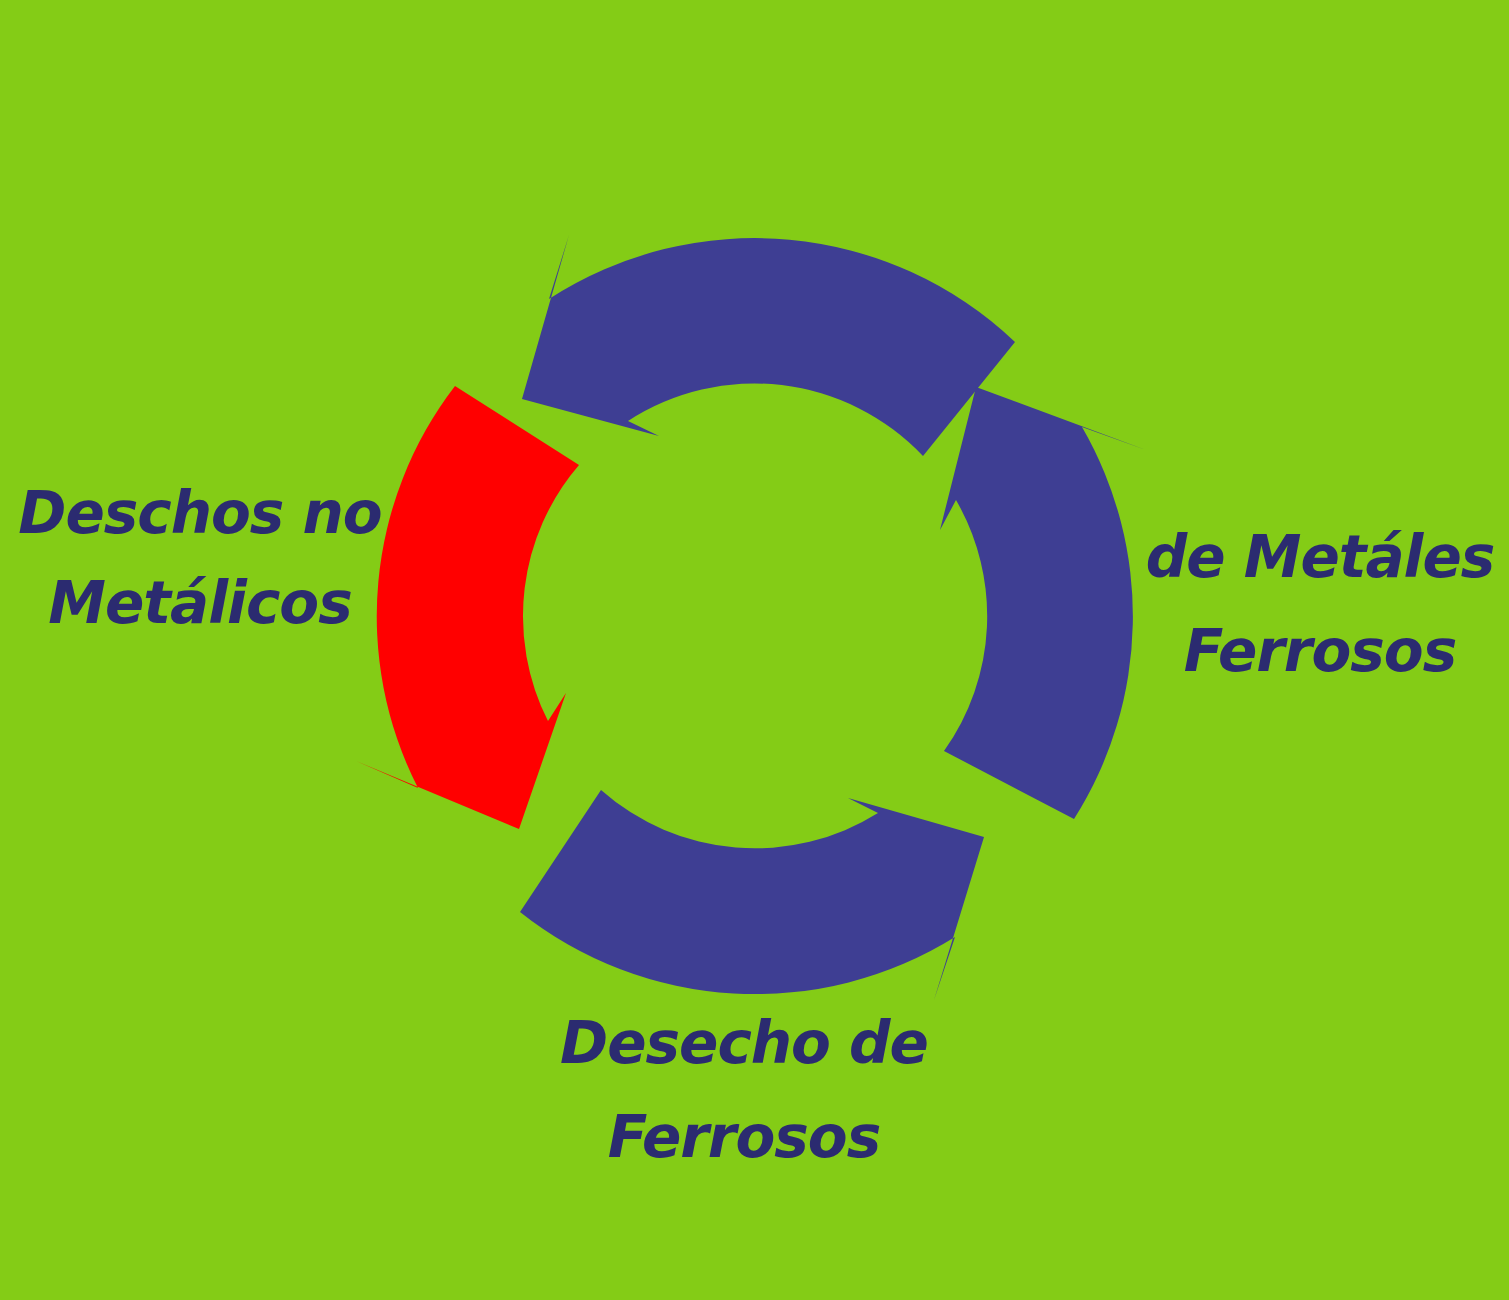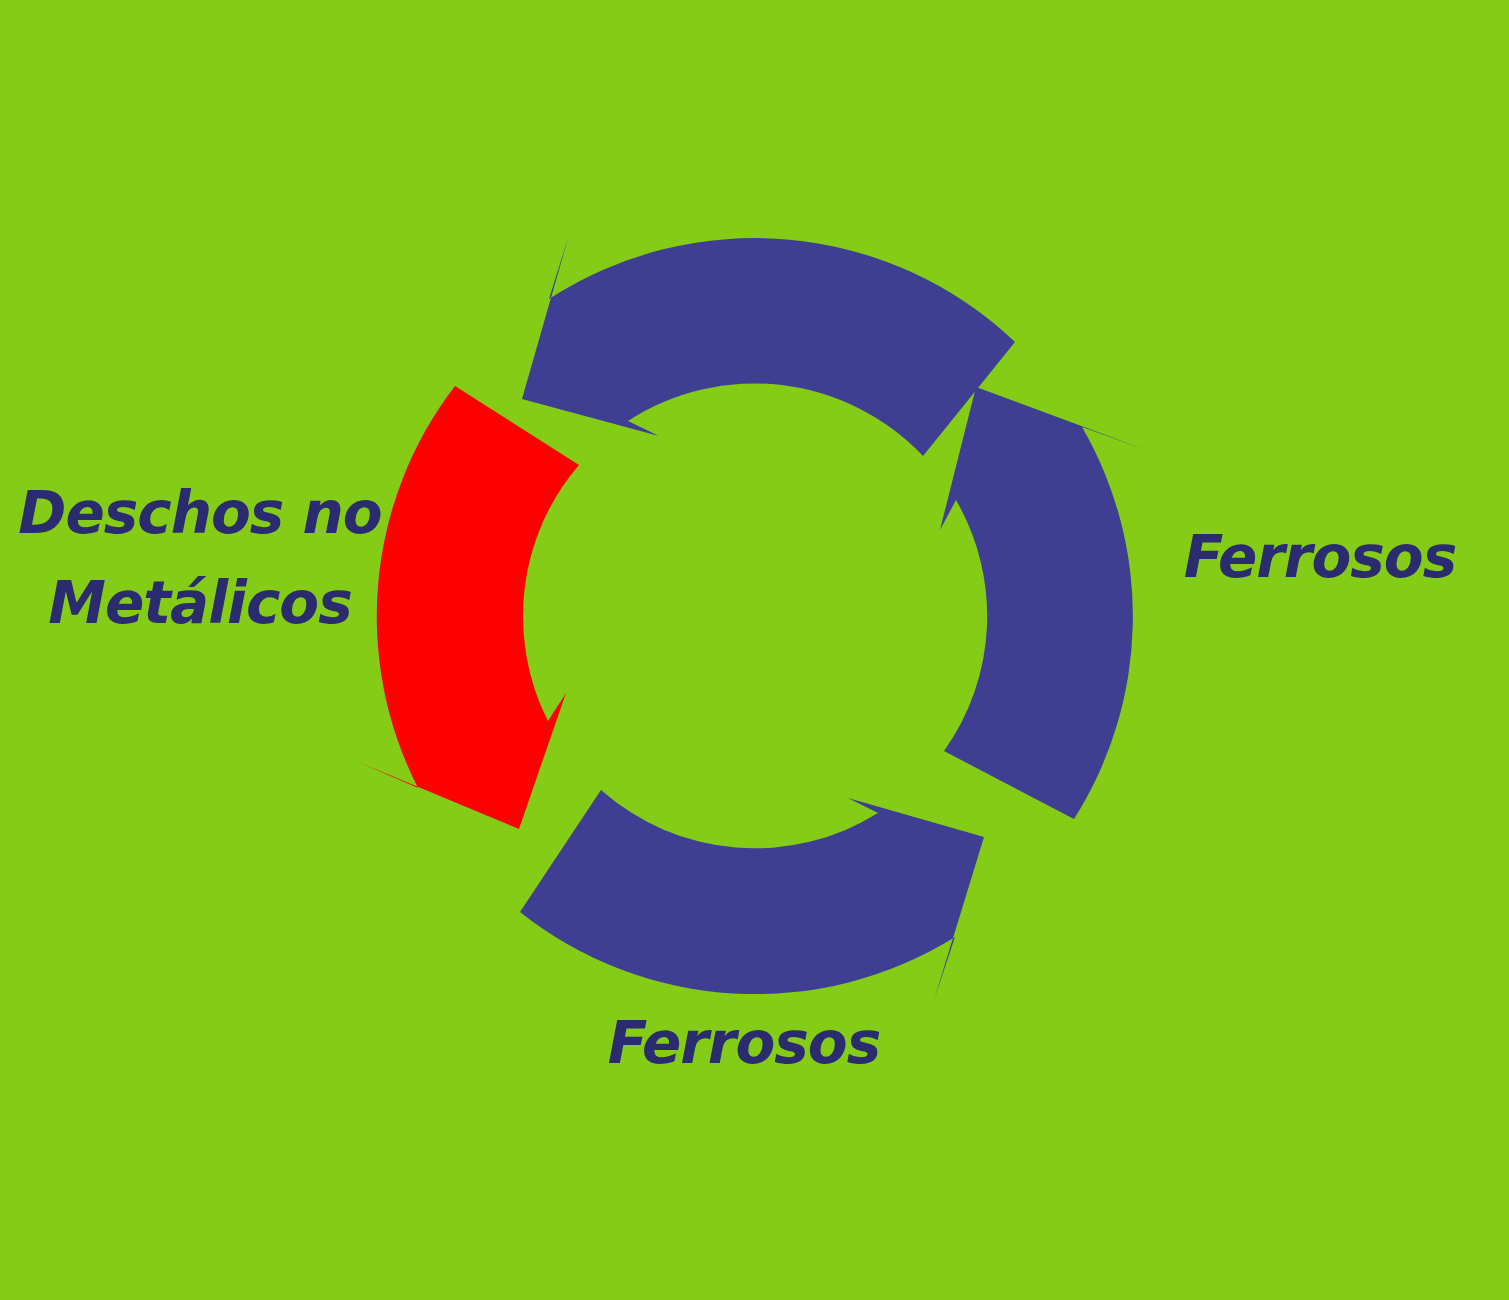--- a/index.html
+++ b/index.html
@@ -62,20 +62,22 @@
 
     <path d="M 455 386 A 378 378 0 0 0 418 788 L 356 761 L 519 829 L 566 693 L 548 721 A 232 232 0 0 1 579 465 Z" fill="#FF0000"></path>
   </svg>
 
   <div class="label label-left" style="color: rgb(43, 43, 112);">
     <div>Deschos no</div>
     <div>Metálicos</div>
   </div>
 
   <div class="label label-right" style="color: rgb(43, 43, 112);">
+    <div>de Metáles</div>
     <div>Ferrosos</div>
   </div>
 
   <div class="label label-bottom" style="color: rgb(43, 43, 112);">
+    <div>Desecho de</div>
     <div>Ferrosos</div>
   </div>
 
 </div>
 
 </body></html>

